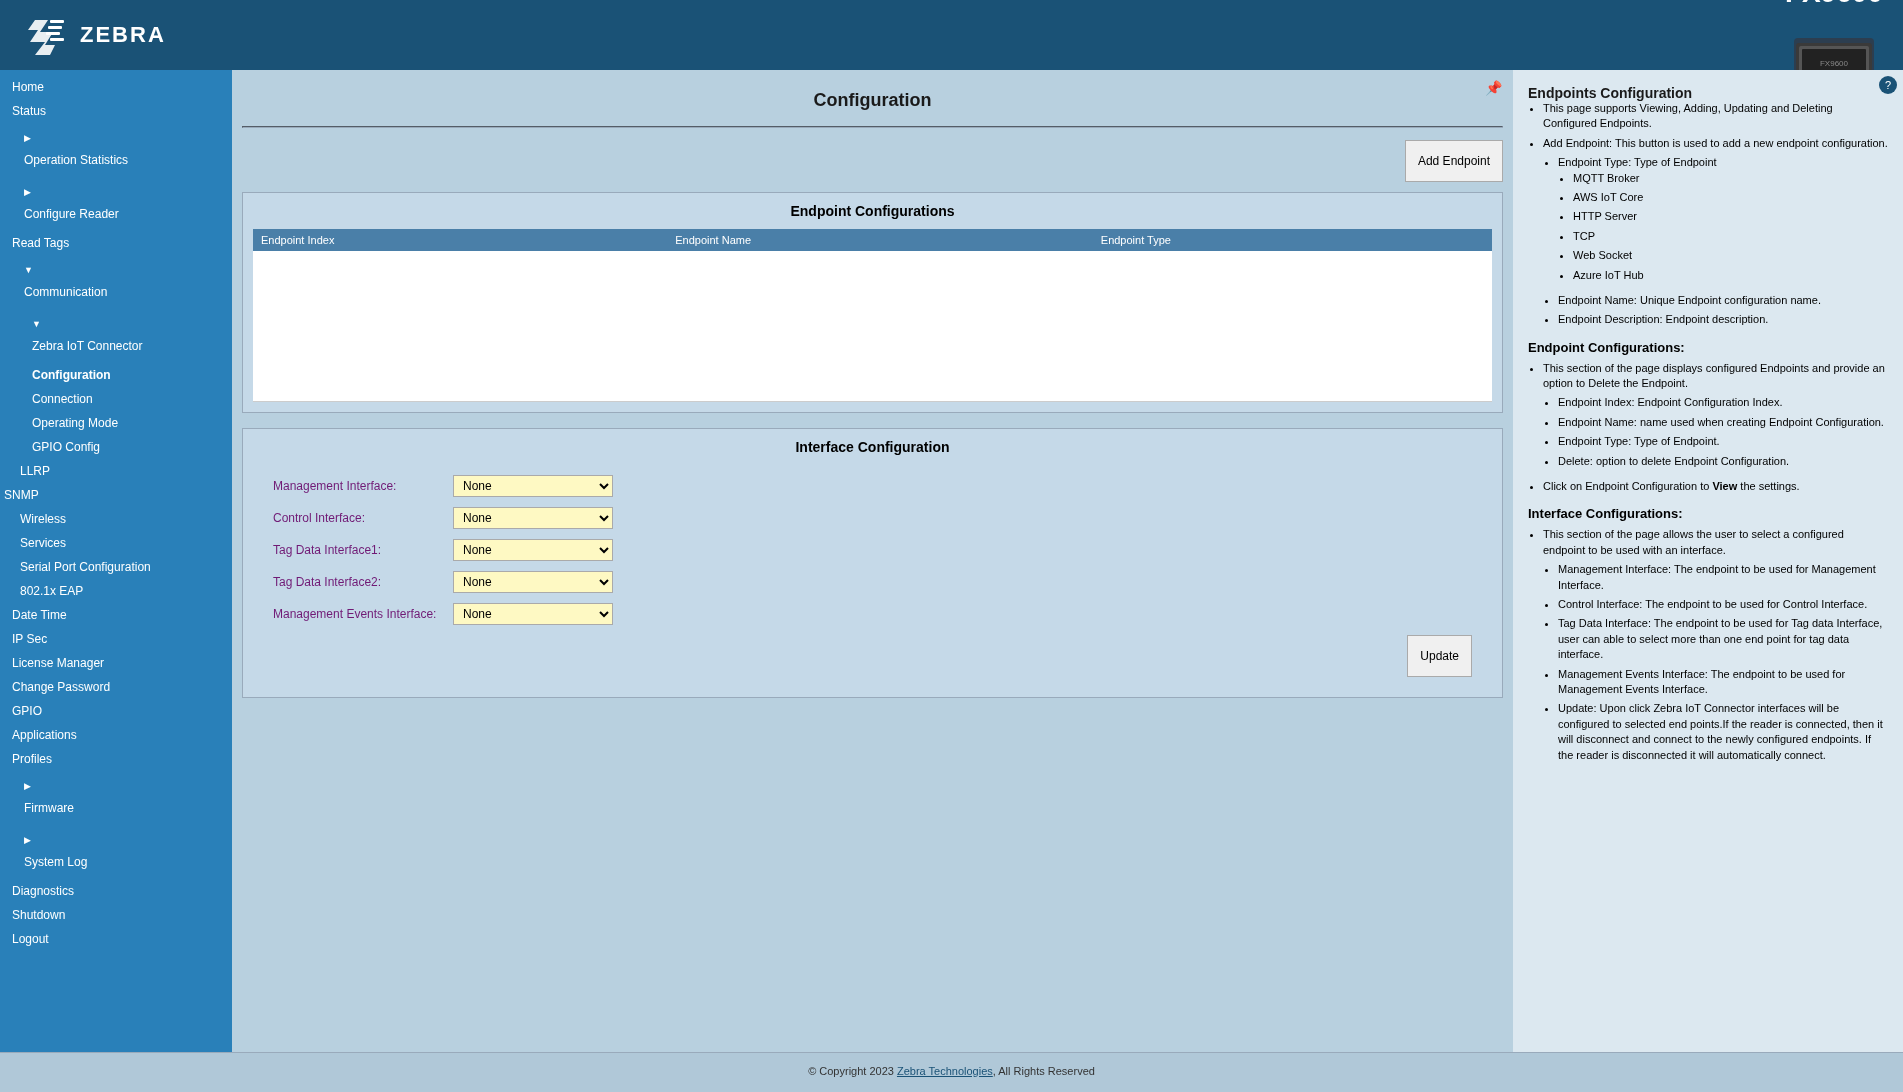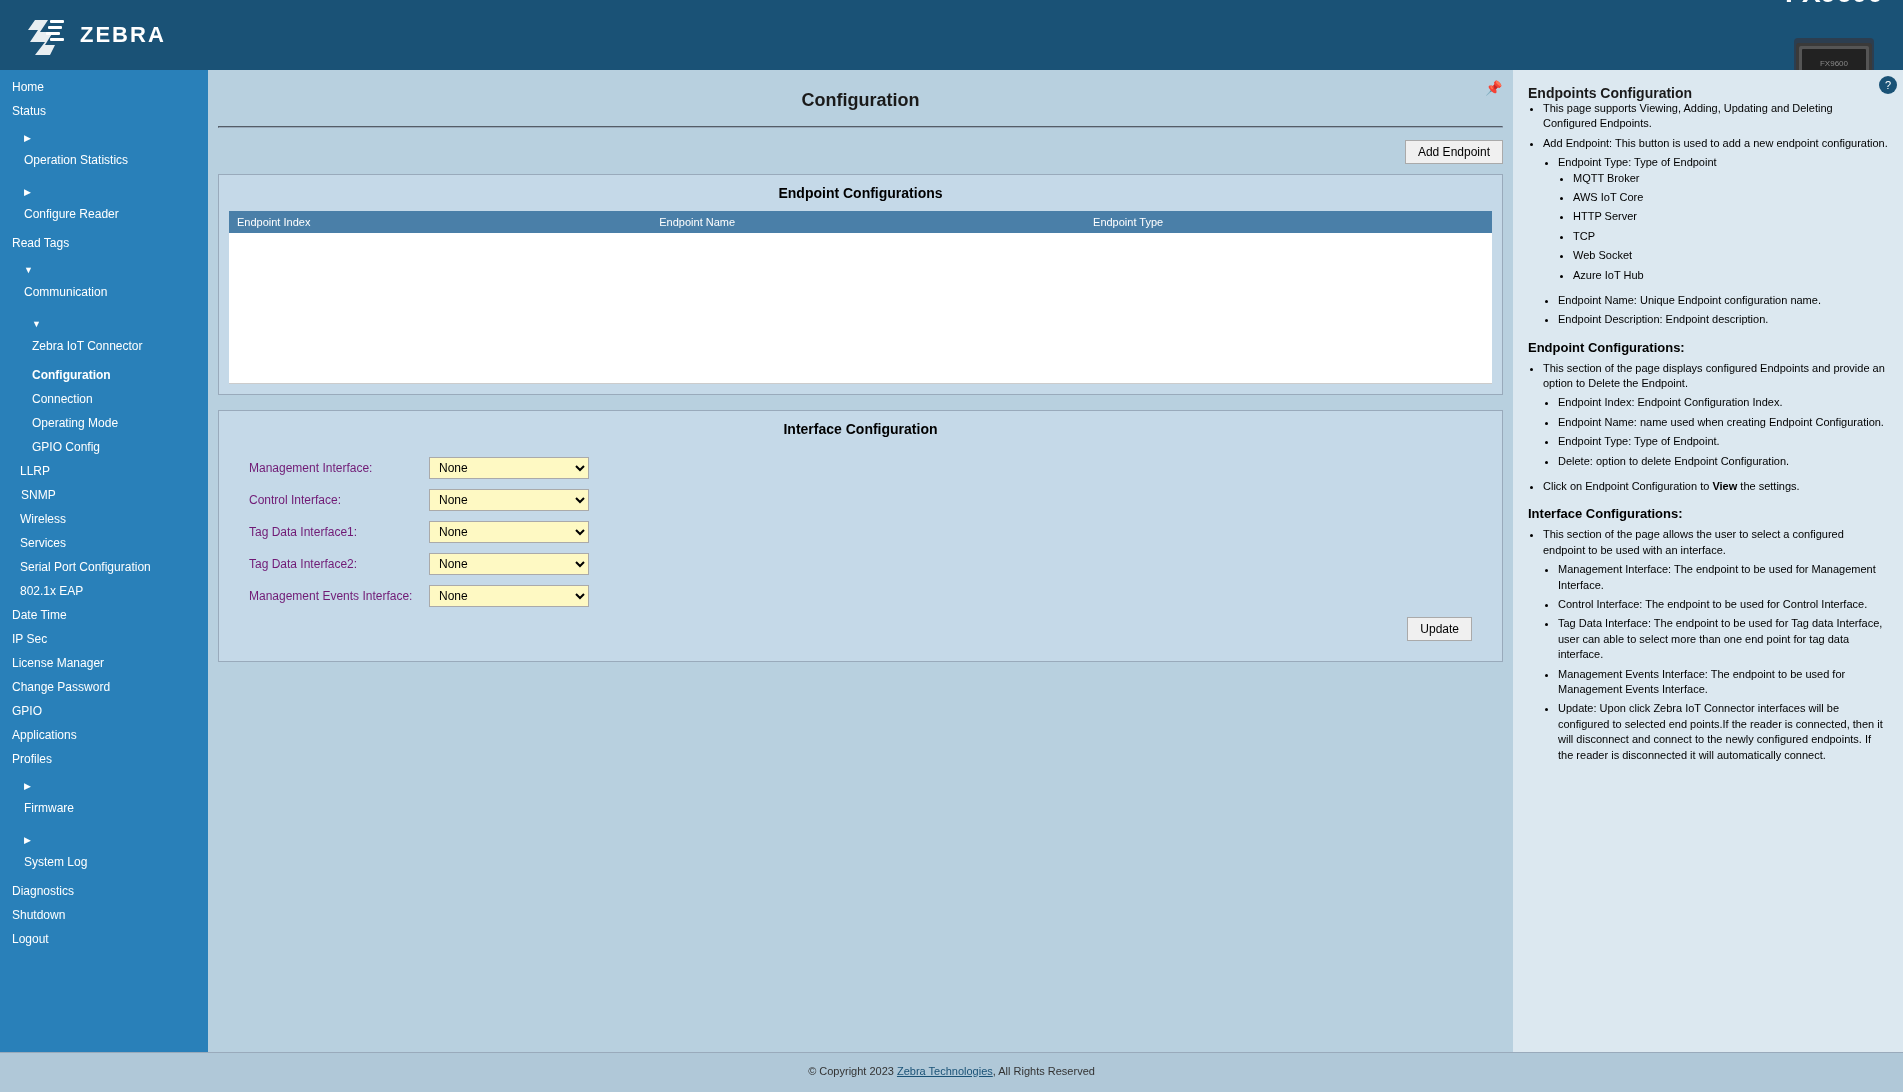--- a/index.html
+++ b/index.html
@@ -48,21 +48,21 @@
     }
 
     
     .main-layout {
       display: flex;
       min-height: calc(1092px - 70px - 40px);
     }
 
     
     .sidebar {
-      width: 208px;
+      width: 232px;
       background: #2980b9;
       color: white;
       flex-shrink: 0;
       padding: 5px 0;
     }
     .sidebar a, .sidebar span {
       display: block;
       padding: 5px 12px;
       color: white;
       text-decoration: none;
@@ -139,21 +139,21 @@
     }
 
     .add-endpoint-row {
       display: flex;
       justify-content: flex-end;
       margin-bottom: 10px;
     }
     .btn {
       background: #f0f0f0;
       border: 1px solid #aaa;
-      padding: 4px 12px;
+      padding: 13px 12px;
       cursor: pointer;
       font-size: 12px;
     }
 
     
     .endpoint-table {
       width: 100%;
       border-collapse: collapse;
     }
     .endpoint-table th {
@@ -262,21 +262,21 @@
       </a>
     <a style="padding-left:20px">
         <span class="triangle">▼</span>
         <span>Zebra IoT Connector</span>
       </a>
     <a style="padding-left:32px; font-weight:bold;">Configuration</a>
     <a style="padding-left:32px;">Connection</a>
     <a style="padding-left:32px;">Operating Mode</a>
     <a style="padding-left:32px;">GPIO Config</a>
     <a style="padding-left:20px;">LLRP</a>
-    <a style="padding-left:21px;">SNMP</a>
+    <a style="padding-left:4px;">SNMP</a>
     <a style="padding-left:20px;">Wireless</a>
     <a style="padding-left:20px;">Services</a>
     <a style="padding-left:20px;">Serial Port Configuration</a>
     <a style="padding-left:20px;">802.1x EAP</a>
     <a>Date Time</a>
     <a>IP Sec</a>
     <a>License Manager</a>
     <a>Change Password</a>
     <a>GPIO</a>
     <a>Applications</a>

